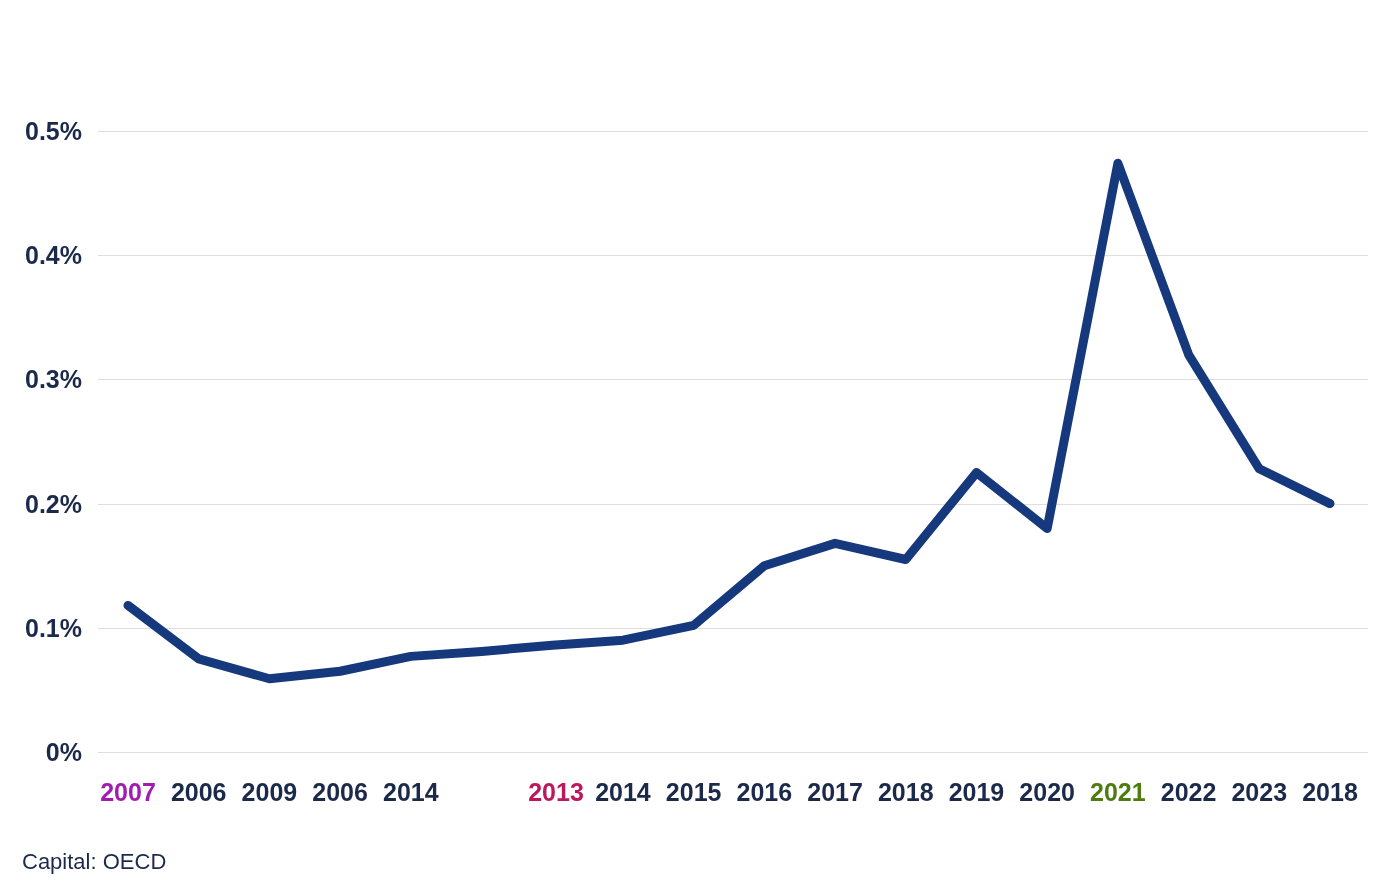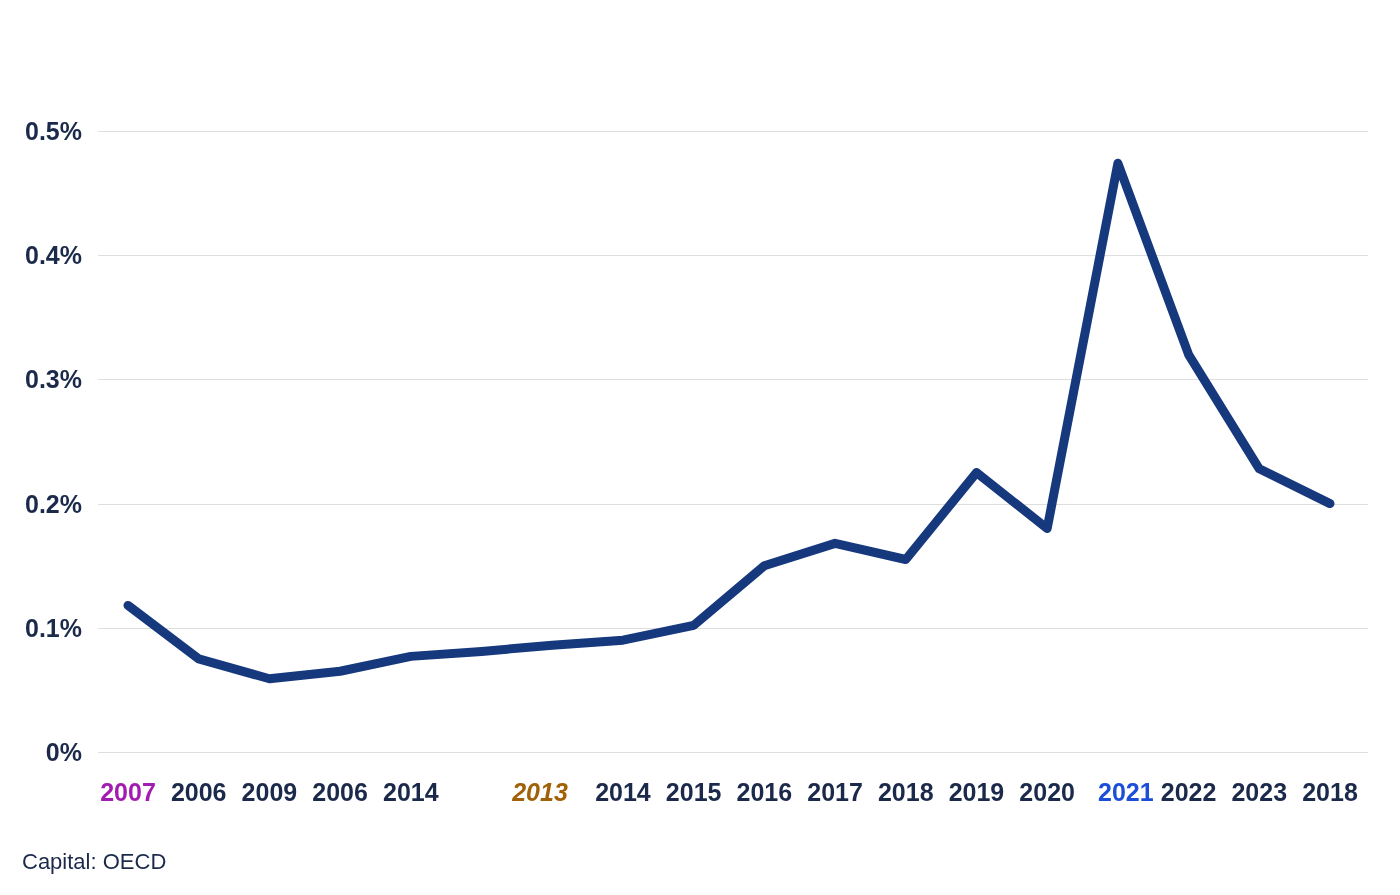--- a/index.html
+++ b/index.html
@@ -133,29 +133,29 @@
       <div class="y-tick" style="top: 503.6px; color: rgb(27, 42, 75);">0.2%</div>
       <div class="y-tick" style="top: 627.8px; color: rgb(27, 42, 75);">0.1%</div>
       <div class="y-tick" style="top: 752px; color: rgb(27, 42, 75);">0%</div>
     </div>
   <div class="x-axis" id="x-axis">
       <div class="x-tick" style="left: 30px; color: #a21caf;">2007</div>
       <div class="x-tick" style="left: 100.706px; color: rgb(27, 42, 75);">2006</div>
       <div class="x-tick" style="left: 171.412px; color: rgb(27, 42, 75);">2009</div>
       <div class="x-tick" style="left: 242.118px; color: rgb(27, 42, 75);">2006</div>
       <div class="x-tick" style="left: 312.824px; color: rgb(27, 42, 75);">2014</div>
-      <div class="x-tick" style="left: 442px; color: #a16207; font-style: italic;">2013</div>
+      <div class="x-tick" style="left: 458px; color: #be185d;">2013</div>
       <div class="x-tick" style="left: 524.941px; color: rgb(27, 42, 75);">2014</div>
       <div class="x-tick" style="left: 595.647px; color: rgb(27, 42, 75);">2015</div>
       <div class="x-tick" style="left: 666.353px; color: rgb(27, 42, 75);">2016</div>
       <div class="x-tick" style="left: 737.059px; color: rgb(27, 42, 75);">2017</div>
       <div class="x-tick" style="left: 807.765px; color: rgb(27, 42, 75);">2018</div>
       <div class="x-tick" style="left: 878.471px; color: rgb(27, 42, 75);">2019</div>
       <div class="x-tick" style="left: 949.176px; color: rgb(27, 42, 75);">2020</div>
-      <div class="x-tick" style="left: 1019.88px; color: #1d4ed8; padding-left: 8px;">2021</div>
+      <div class="x-tick" style="left: 1019.88px; color: #4d7c0f;">2021</div>
       <div class="x-tick" style="left: 1090.59px; color: rgb(27, 42, 75);">2022</div>
       <div class="x-tick" style="left: 1161.29px; color: rgb(27, 42, 75);">2023</div>
       <div class="x-tick" style="left: 1232px; color: rgb(27, 42, 75);">2018</div>
     </div>
 
   <div class="source-note">Capital: OECD</div>
 
 </div>
 
 </body></html>

